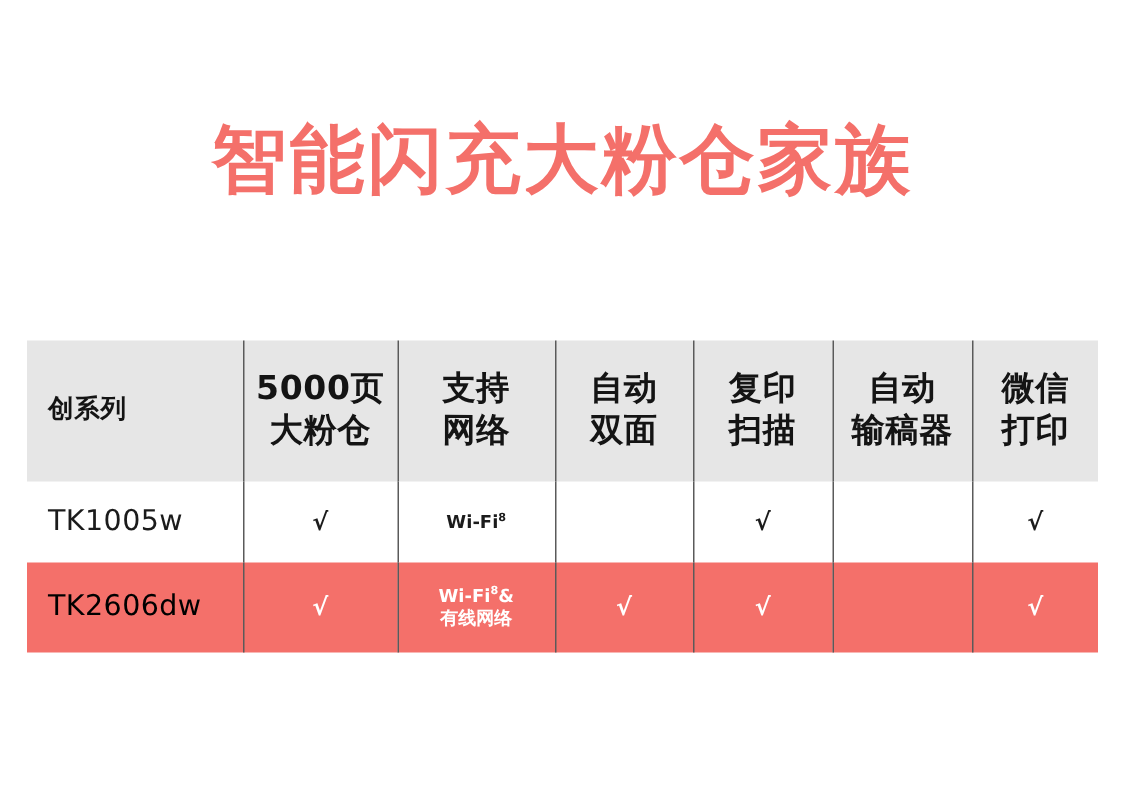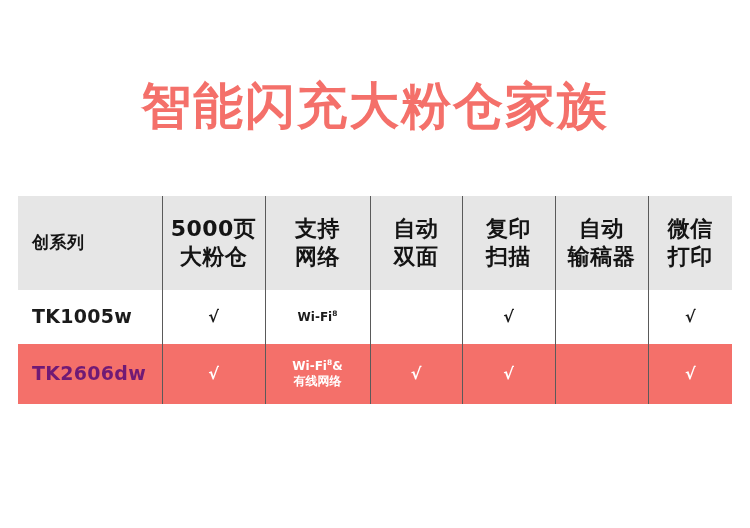--- a/index.html
+++ b/index.html
@@ -38,21 +38,21 @@
     letter-spacing: 2px;
     color: #f4706a;
     line-height: 1.15;
     white-space: nowrap;
   }
 
   
   .table-wrap {
     position: absolute;
     left: 18px;
-    top: 196px;
+    top: 227px;
     width: 714px;
   }
   table.spec {
     border-collapse: collapse;
     width: 714px;
     table-layout: fixed;
   }
   table.spec col.c0 { width: 144px; }
   table.spec col.c1 { width: 103px; }
   table.spec col.c2 { width: 105px; }
@@ -99,21 +99,21 @@
     height: 54px;
     font-size: 15px;
     color: #1b1b1b;
     line-height: 1.25;
   }
   tr.data td.model {
     text-align: left;
     padding-left: 14px;
     font-family: "DejaVu Sans", "Liberation Sans", sans-serif;
     font-size: 19px;
-    font-weight: bold;
+    font-weight: normal;
     letter-spacing: 0.3px;
   }
   tr.data td.feat {
     font-family: "DejaVu Sans", "Liberation Sans", sans-serif;
     font-size: 12px;
     font-weight: bold;
   }
   tr.data td.check {
     font-family: "DejaVu Sans", "Liberation Sans", sans-serif;
     font-size: 16px;
@@ -122,21 +122,21 @@
 
   tr.r-tall td { height: 60px; }
 
   
   tr.hl {
     background: #f4706a;
   }
   tr.hl td {
     color: #ffffff;
   }
-  tr.hl td.model { color: #701a75; }
+  tr.hl td.model { color: #000000; }
 
   .sup {
     font-size: 0.62em;
     vertical-align: super;
     line-height: 0;
   }
 </style>
 </head>
 <body>
 

